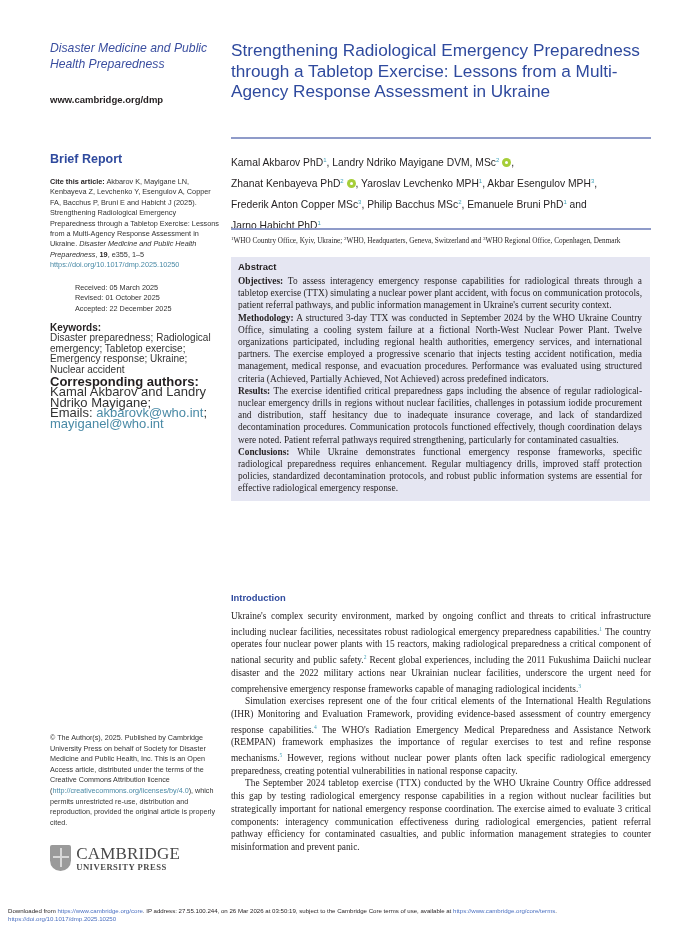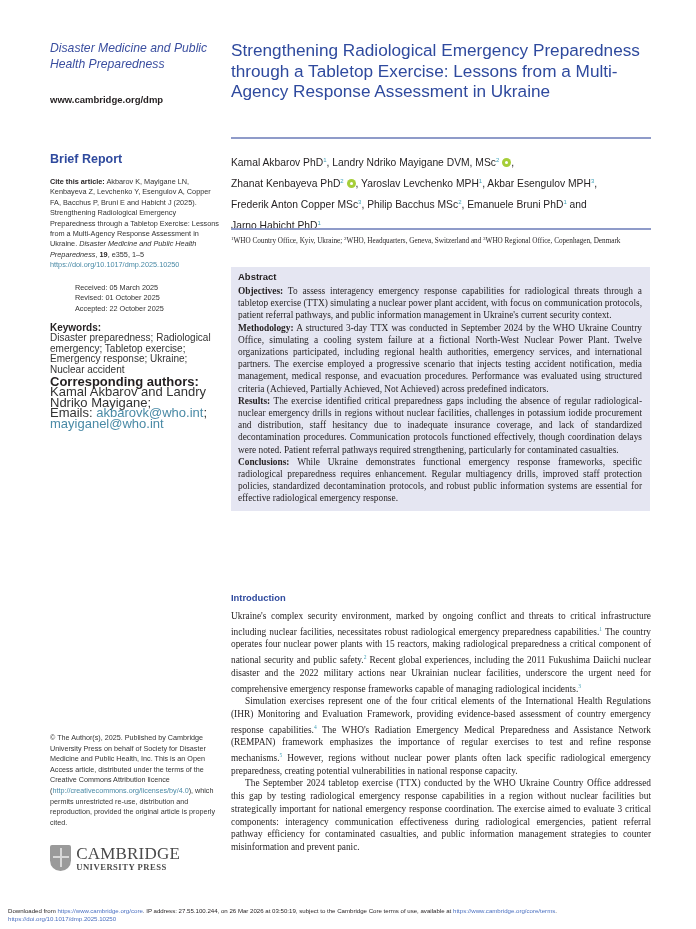--- a/index.html
+++ b/index.html
@@ -30,21 +30,21 @@
   
   .right { position: absolute; left: 231px; top: 0; width: 420px; }
   .title { position: absolute; top: 40px; left: 0; width: 420px; color: #2f4a9e; font-size: 17.2px; line-height: 20.5px; }
   .rule { position: absolute; left: 0; width: 420px; height: 1.5px; background: #8f9bc9; }
   .authors { position: absolute; top: 151px; left: 0; width: 420px; font-size: 10.3px; line-height: 19px; color: #231f20; }
   .authors sup { font-size: 6px; color: #3fa0b8; vertical-align: 4px; }
   .orcid { display: inline-block; width: 9px; height: 9px; border-radius: 50%; background: #a6ce39; vertical-align: -1px; position: relative; }
   .orcid::after { content: ""; position: absolute; left: 3px; top: 3px; width: 3px; height: 3px; border-radius: 50%; background: #fff; }
   .affil { position: absolute; top: 234px; left: 0; width: 420px; font-family: "Liberation Serif", serif; font-size: 7.2px; line-height: 10.5px; color: #231f20; }
   .affil sup { font-size: 5px; vertical-align: 3px; }
-  .abstract { position: absolute; top: 267px; left: 0; width: 419px; background: #e5e6f2; padding: 4px 8px 6px 7px; }
+  .abstract { position: absolute; top: 257px; left: 0; width: 419px; background: #e5e6f2; padding: 4px 8px 6px 7px; }
   .abstract h2 { font-size: 9.5px; font-weight: bold; color: #231f20; margin-bottom: 3px; }
   .abs-p { font-family: "Liberation Serif", serif; font-size: 9.35px; line-height: 12.2px; text-align: justify; color: #231f20; }
   .abs-p b { font-weight: bold; }
   .intro-head { position: absolute; top: 592px; left: 0; font-size: 9.4px; font-weight: bold; color: #2f4a9e; text-align: center; }
   .body-text { position: absolute; top: 610px; left: 0; width: 420px; }
   .body-p { font-family: "Liberation Serif", serif; font-size: 9.35px; line-height: 12.7px; text-align: justify; color: #231f20; }
   .body-p.indent { text-indent: 14px; }
   .body-p sup { font-size: 5.5px; color: #3fa0b8; vertical-align: 4px; }
 
   
@@ -63,21 +63,21 @@
     <b>Cite this article:</b>
     <span>Akbarov K, Mayigane LN, Kenbayeva Z, Levchenko Y, Esengulov A, Copper FA, Bacchus P, Bruni E and Habicht J (2025). Strengthening Radiological Emergency Preparedness through a Tabletop Exercise: Lessons from a Multi-Agency Response Assessment in Ukraine.</span>
     <i>Disaster Medicine and Public Health Preparedness</i>,
     <b>19</b><span>, e355, 1–5</span>
     <span class="link">https://doi.org/10.1017/dmp.2025.10250</span>
   </div>
 
   <div class="dates">
     <div>Received: 05 March 2025</div>
     <div>Revised: 01 October 2025</div>
-    <div>Accepted: 22 October 2025</div>
+    <div>Accepted: 22 December 2025</div>
   </div>
 
   <div class="keywords">
     <span class="sec-label">Keywords:</span>
     <span>Disaster preparedness; Radiological emergency; Tabletop exercise; Emergency response; Ukraine; Nuclear accident</span>
   </div>
 
   <div class="corresp">
     <span class="sec-label">Corresponding authors:</span>
     <div>Kamal Akbarov and Landry Ndriko Mayigane;</div>

